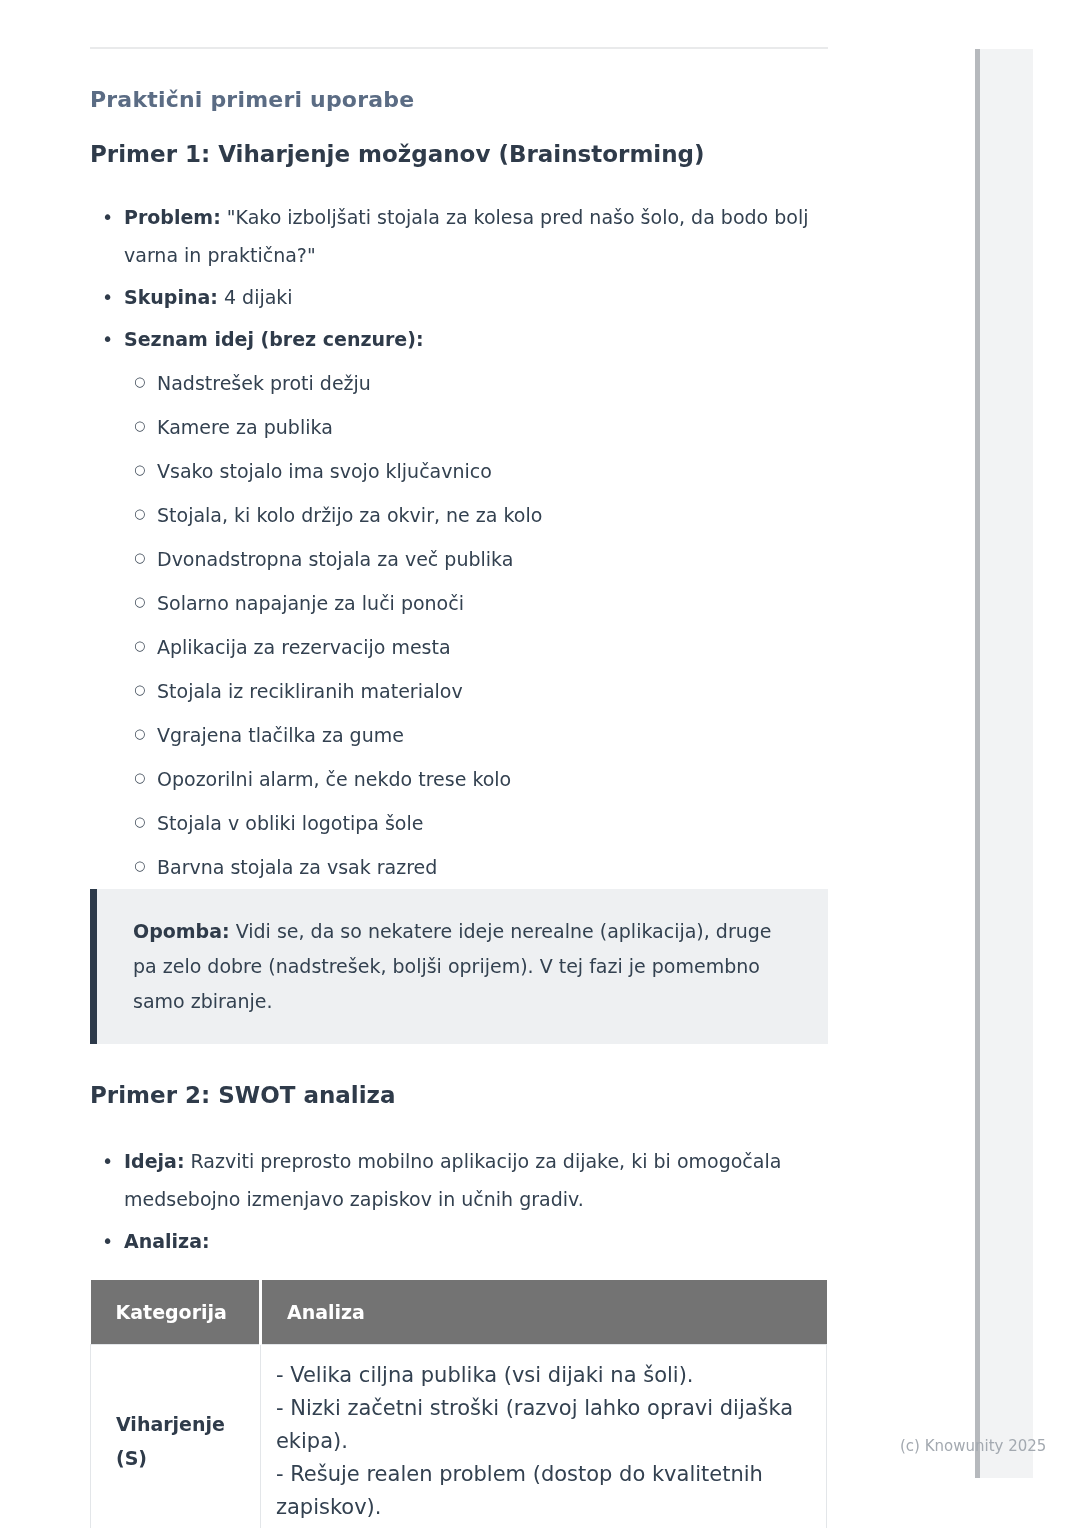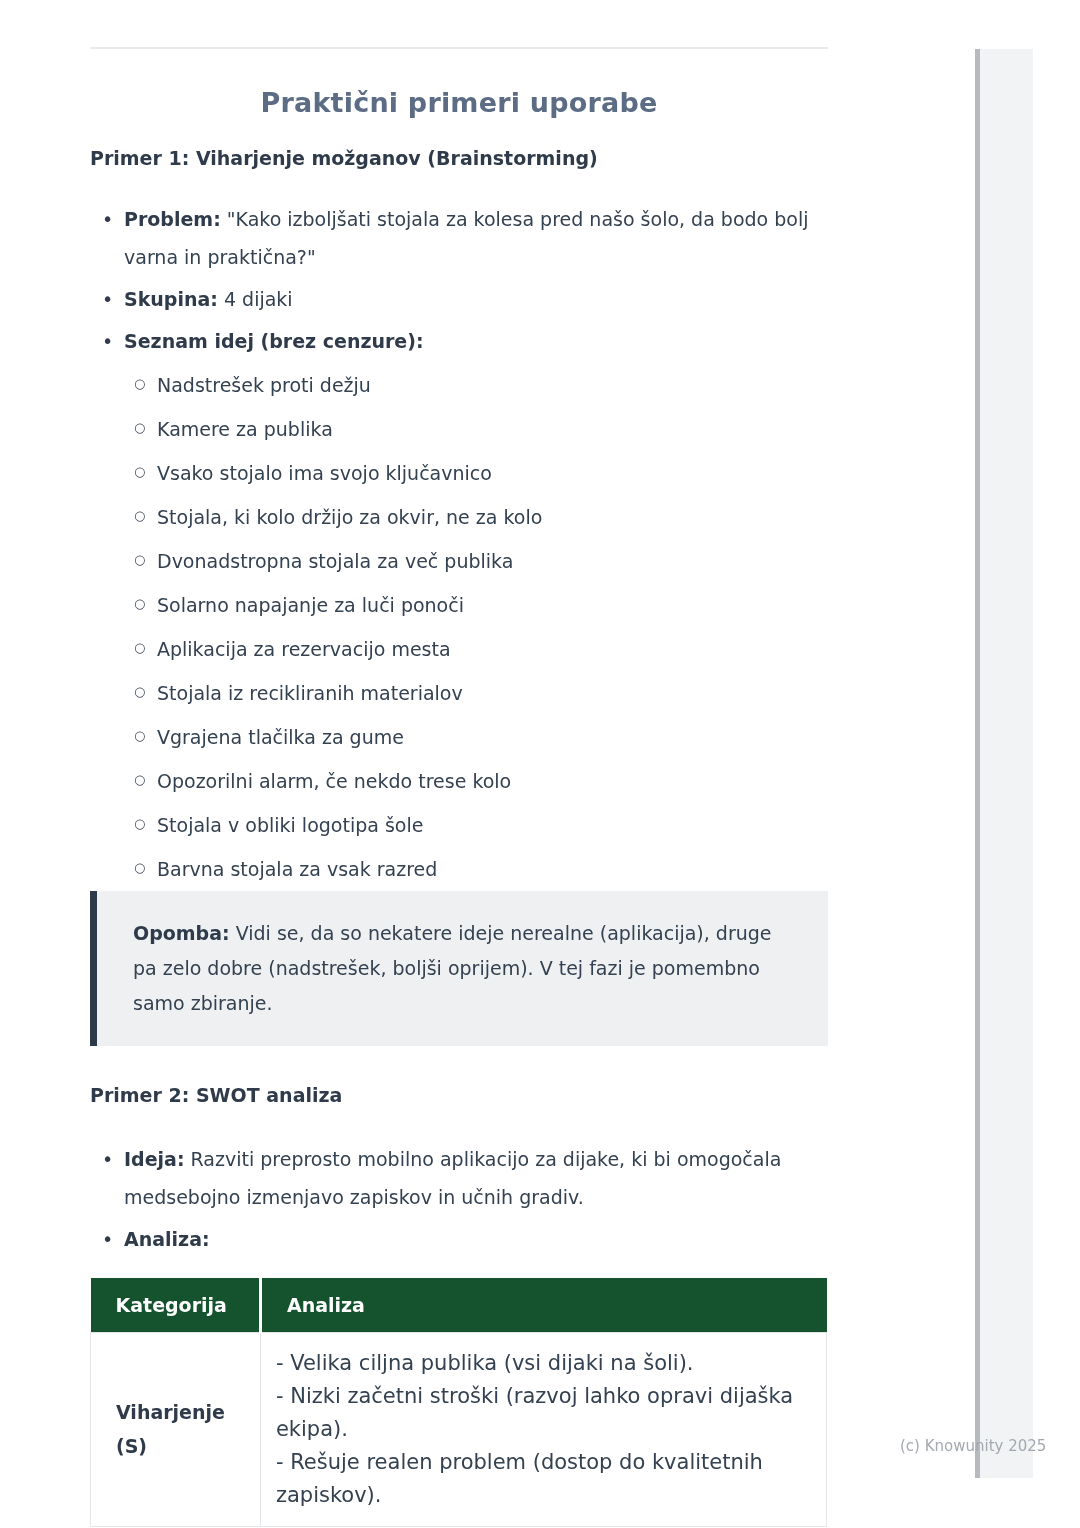--- a/index.html
+++ b/index.html
@@ -13,27 +13,26 @@
   }
   .content {
     position:absolute; left:90px; top:0; width:738px;
   }
   .top-rule {
     border:none; border-top:2px solid #e9eaeb;
     margin-top:47px;
   }
   .page-title {
     margin-top:38px;
-    font-size:27px; font-weight:700; letter-spacing:0.2px;
+    font-size:22px; font-weight:700; letter-spacing:0.2px;
     color:#5b6c84;
-    text-align:center;
   }
   .section-heading {
     margin-top:29px;
-    font-size:19px; font-weight:700; color:#2f3b4a;
+    font-size:23px; font-weight:700; color:#2f3b4a;
   }
   ul { list-style:none; }
   .bullet-list {
     margin-top:31px;
     font-size:19px; line-height:38px;
   }
   .bullet-list > li { position:relative; padding-left:34px; margin-top:4px; }
   .bullet-list > li:first-child { margin-top:0; }
   .b-label { font-weight:700; color:#2f3b4a; }
   .marker {
@@ -52,23 +51,23 @@
   }
   .section-heading.second { margin-top:38px; }
   .bullet-list.second { margin-top:34px; }
   .swot-table {
     margin-top:20px;
     width:737px;
     border-collapse:collapse;
     font-size:19px;
   }
   .swot-table th {
-    background:#14532d; color:#ffffff;
+    background:#737373; color:#ffffff;
     font-weight:700; text-align:left;
-    height:54px; padding:0 0 0 25px;
+    height:64px; padding:0 0 0 25px;
     vertical-align:middle;
   }
   .swot-table th:first-child { width:161px; border-right:3px solid #ffffff; }
   .swot-table td {
     border:1px solid #e3e6e9;
     height:140px; vertical-align:middle;
   }
   .swot-table td.cat-cell {
     width:161px; padding:0 35px 0 25px;
     font-weight:700; color:#2f3b4a;

